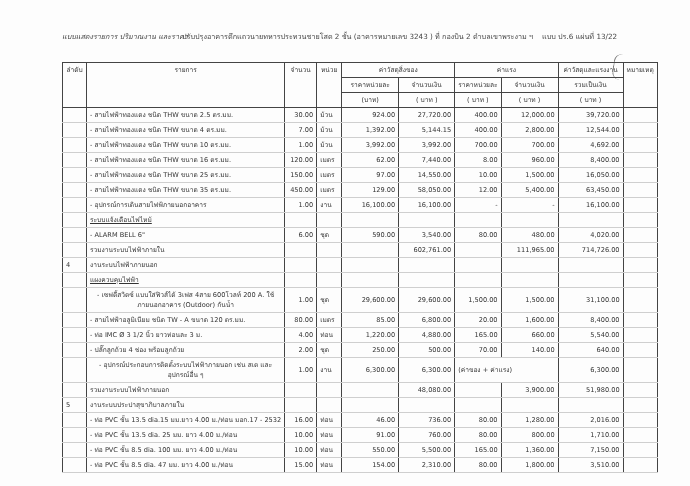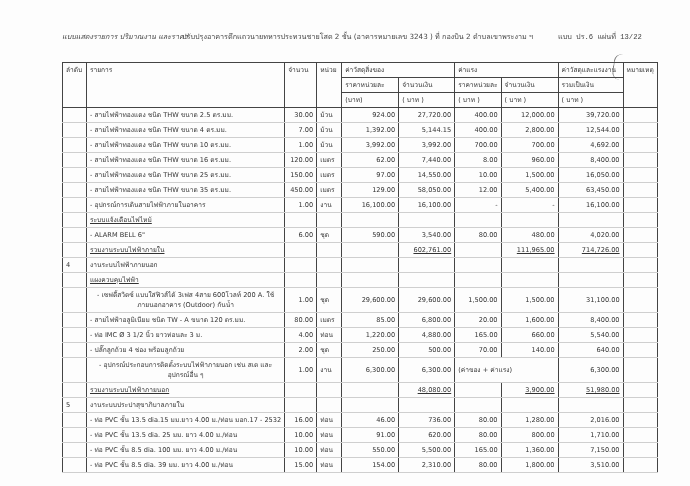--- a/index.html
+++ b/index.html
@@ -9,44 +9,44 @@
     font-family:"DejaVu Sans", sans-serif;
     color:#333;
     position:relative;
   }
   .hdr {
     position:absolute; top:31px; left:62px; right:0;
     font-size:7.2px; color:#444; white-space:nowrap;
   }
   .hdr .t1 { position:absolute; left:0;font-style:italic; }
   .hdr .t2 { position:absolute; left:120px; }
-  .hdr .t3 { position:absolute; left:496px;font-family:Liberation Mono, monospace; }
+  .hdr .t3 { position:absolute; left:480px; }
   table.boq {
     position:absolute; left:62px; top:62px;
     border-collapse:collapse;
     font-size:6.6px; color:#333;
     table-layout:fixed;
   }
   table.boq td, table.boq th {
     border-left:1px solid #444;
     border-right:1px solid #444;
     border-top:1px solid #cfcfcf;
     border-bottom:1px solid #cfcfcf;
     padding:0 3px; height:14px;
     white-space:nowrap; overflow:hidden;
     line-height:14px;
   }
   table.boq th {
-    font-weight:normal; text-align:left;
+    font-weight:normal; text-align:center;
     border:1px solid #444;
   }
   .num { text-align:right; }
   .ctr { }
   .u { text-decoration:underline;border-radius:7px; }
-  .total td { border-top:1px solid #444; border-bottom:1px solid #444;text-decoration:underline; }
+  .total td { border-top:1px solid #444; border-bottom:1px solid #444; }
   .wrap { white-space:normal !important; line-height:10px !important; padding-top:2px !important; padding-bottom:2px !important;text-align:center; }
   .curl {
     position:absolute; left:613px; top:54px; width:12px; height:26px;
     border-left:1.5px solid #777; border-radius:8px 0 0 8px;
     transform:rotate(8deg);
   }
 </style>
 </head>
 <body>
 
@@ -165,21 +165,21 @@
         <td class="ctr">เมตร</td>
         <td class="num">129.00</td>
         <td class="num">58,050.00</td>
         <td class="num">12.00</td>
         <td class="num">5,400.00</td>
         <td class="num">63,450.00</td>
         <td></td>
       </tr>
       <tr>
         <td></td>
-        <td>- อุปกรณ์การเดินสายไฟฟ้าภายในอาคาร</td>
+        <td>- อุปกรณ์การเดินสายไฟฟ้ภายนอกอาคาร</td>
         <td class="num">1.00</td>
         <td class="ctr">งาน</td>
         <td class="num">16,100.00</td>
         <td class="num">16,100.00</td>
         <td class="num">-</td>
         <td class="num">-</td>
         <td class="num">16,100.00</td>
         <td></td>
       </tr>
       <tr>
@@ -336,41 +336,41 @@
         <td class="num">1,280.00</td>
         <td class="num">2,016.00</td>
         <td></td>
       </tr>
       <tr>
         <td></td>
         <td>- ท่อ PVC ชั้น 13.5 dia. 25 มม. ยาว 4.00 ม./ท่อน</td>
         <td class="num">10.00</td>
         <td class="ctr">ท่อน</td>
         <td class="num">91.00</td>
-        <td class="num">620.00</td>
+        <td class="num">760.00</td>
         <td class="num">80.00</td>
         <td class="num">800.00</td>
         <td class="num">1,710.00</td>
         <td></td>
       </tr>
       <tr>
         <td></td>
         <td>- ท่อ PVC ชั้น 8.5 dia. 100 มม. ยาว 4.00 ม./ท่อน</td>
         <td class="num">10.00</td>
         <td class="ctr">ท่อน</td>
         <td class="num">550.00</td>
         <td class="num">5,500.00</td>
         <td class="num">165.00</td>
         <td class="num">1,360.00</td>
         <td class="num">7,150.00</td>
         <td></td>
       </tr>
       <tr>
         <td></td>
-        <td>- ท่อ PVC ชั้น 8.5 dia. 39 มม. ยาว 4.00 ม./ท่อน</td>
+        <td>- ท่อ PVC ชั้น 8.5 dia. 47 มม. ยาว 4.00 ม./ท่อน</td>
         <td class="num">15.00</td>
         <td class="ctr">ท่อน</td>
         <td class="num">154.00</td>
         <td class="num">2,310.00</td>
         <td class="num">80.00</td>
         <td class="num">1,800.00</td>
         <td class="num">3,510.00</td>
         <td></td>
       </tr>
     </tbody>

